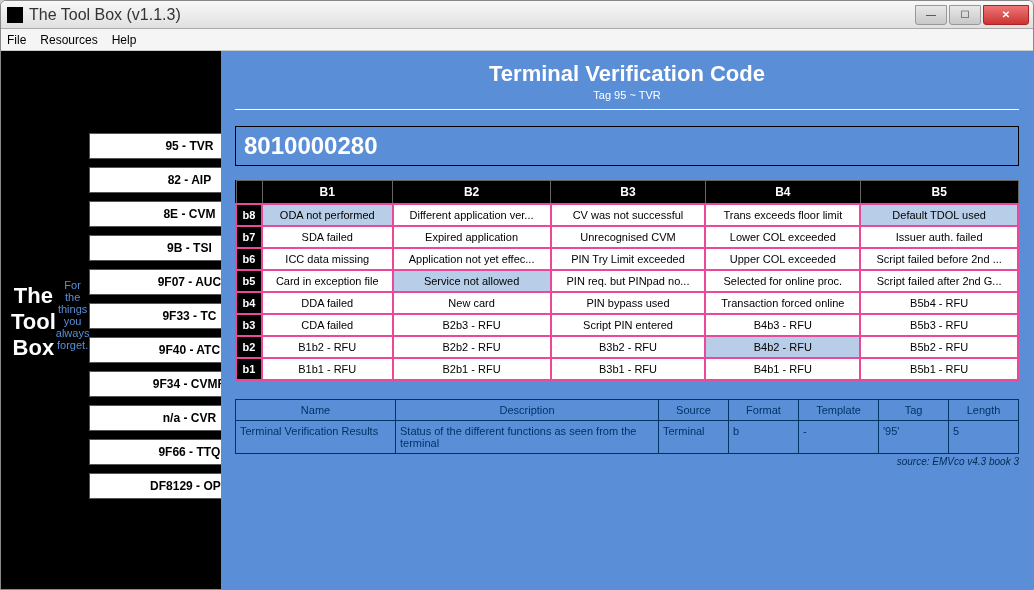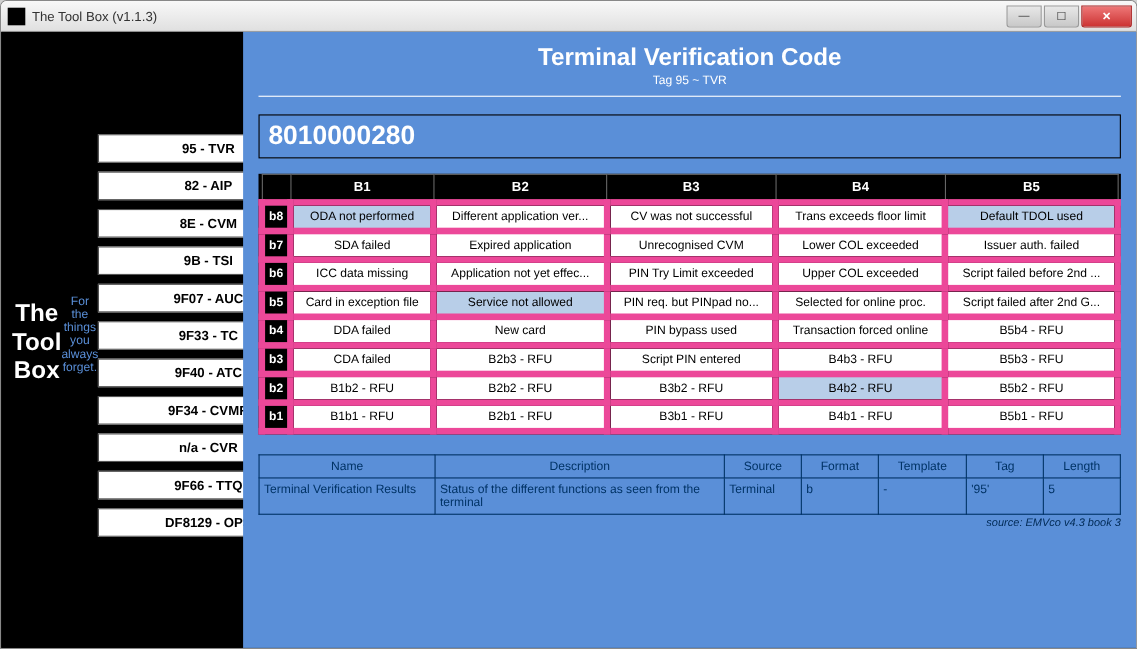--- a/index.html
+++ b/index.html
@@ -2,21 +2,21 @@
 <html><head>
 <meta charset="utf-8">
 <style>
   * { box-sizing: border-box; margin: 0; padding: 0; }
   body { font-family: Arial, sans-serif; background: #d0d0d0; width: 1034px; height: 590px; overflow: hidden; }
   
   .window { width: 1034px; height: 590px; background: #fff; border: 1px solid #888; border-radius: 6px 6px 0 0; overflow: hidden; display: flex; flex-direction: column; }
   
   .titlebar { height: 28px; background: linear-gradient(#f8f8f8, #e0e0e0); display: flex; align-items: center; border-bottom: 1px solid #aaa; padding-left: 6px; }
   .titlebar-icon { width: 16px; height: 16px; background: #000; margin-right: 6px; }
-  .titlebar-title { font-size: 12px; color: #333; flex: 1; }
+  .titlebar-title { font-size: 16px; color: #333; flex: 1; }
   .win-buttons { display: flex; height: 20px; margin-right: 4px; }
   .win-btn { width: 32px; height: 20px; display: flex; align-items: center; justify-content: center; margin-left: 2px; border-radius: 0 0 3px 3px; font-size: 10px; color: #333; }
   .win-min { background: linear-gradient(#e8e8e8,#c8c8c8); border:1px solid #999; }
   .win-max { background: linear-gradient(#e8e8e8,#c8c8c8); border:1px solid #999; }
   .win-close { background: linear-gradient(#e77,#c33); border:1px solid #a22; color:#fff; width: 46px; font-weight: bold; }
   
   .menubar { height: 22px; background: #f5f5f5; border-bottom: 1px solid #ccc; display: flex; align-items: center; padding-left: 6px; font-size: 12px; }
   .menubar span { margin-right: 14px; cursor: default; }
   
   .content { flex: 1; display: flex; background: #000; }
@@ -33,21 +33,21 @@
   .main { flex: 1; background: #5a8fd8; padding: 10px 14px 8px 14px; display: flex; flex-direction: column; }
   .page-title { color: #fff; font-size: 22px; font-weight: bold; text-align: center; }
   .page-sub { color: #fff; font-size: 11px; text-align: center; margin-top: 2px; }
   .hr-line { border-top: 1px solid #fff; margin: 8px 0 16px 0; }
   
   .code-input { width: 100%; height: 40px; background: #5a8fd8; border: 1px solid #000; color: #fff; font-size: 24px; padding: 4px 8px; margin-bottom: 14px; font-weight: bold; }
   
   .bit-table { width: 100%; border-collapse: collapse; background: #000; }
   .bit-table th { background: #000; color: #fff; font-size: 12px; padding: 4px; border: 1px solid #666; }
   .bit-table th.rowhdr { width: 26px; background:#000; }
-  .bit-table td { background: #fff; color: #000; font-size: 11px; text-align: center; padding: 4px 2px; border: 6px solid #ec4899; white-space: nowrap; overflow: hidden; text-overflow: ellipsis; max-width: 145px; }
+  .bit-table td { background: #fff; color: #000; font-size: 11px; text-align: center; padding: 4px 2px; border: 2px solid #ec4899; white-space: nowrap; overflow: hidden; text-overflow: ellipsis; max-width: 145px; }
   .bit-table td.hl { background: #b8cee8; }
   .bit-table .bitlabel { background: #000; color: #fff; font-weight: bold; text-align: center; width: 26px; }
   
   .info-wrap { margin-top: 18px; }
   .info-table { width: 100%; border-collapse: collapse; font-size: 11px; }
   .info-table th { background: #5a8fd8; color: #003366; border: 1px solid #003366; padding: 4px; text-align: center; font-weight: normal; }
   .info-table td { background: #5a8fd8; color: #003366; border: 1px solid #003366; padding: 4px; text-align: left; vertical-align: top; }
   .source-note { text-align: right; font-size: 10px; font-style: italic; color: #002a55; margin-top: 2px; }
 </style>
 </head>
@@ -58,20 +58,25 @@
   <div class="titlebar">
     <div class="titlebar-icon"></div>
     <div class="titlebar-title">The Tool Box (v1.1.3)</div>
     <div class="win-buttons">
       <div class="win-btn win-min">—</div>
       <div class="win-btn win-max">☐</div>
       <div class="win-btn win-close">✕</div>
     </div>
   </div>
 
+  <div class="menubar">
+    <span>File</span>
+    <span>Resources</span>
+    <span>Help</span>
+  </div>
 
   <div class="content">
 
     <div class="sidebar">
       <div class="brand-title">The Tool Box</div>
       <div class="brand-tag">For the things you always forget.</div>
       <div class="brand-divider"></div>
       <div id="sidebar-buttons">
           <div class="side-btn">95 - TVR</div>
           <div class="side-btn">82 - AIP</div>

